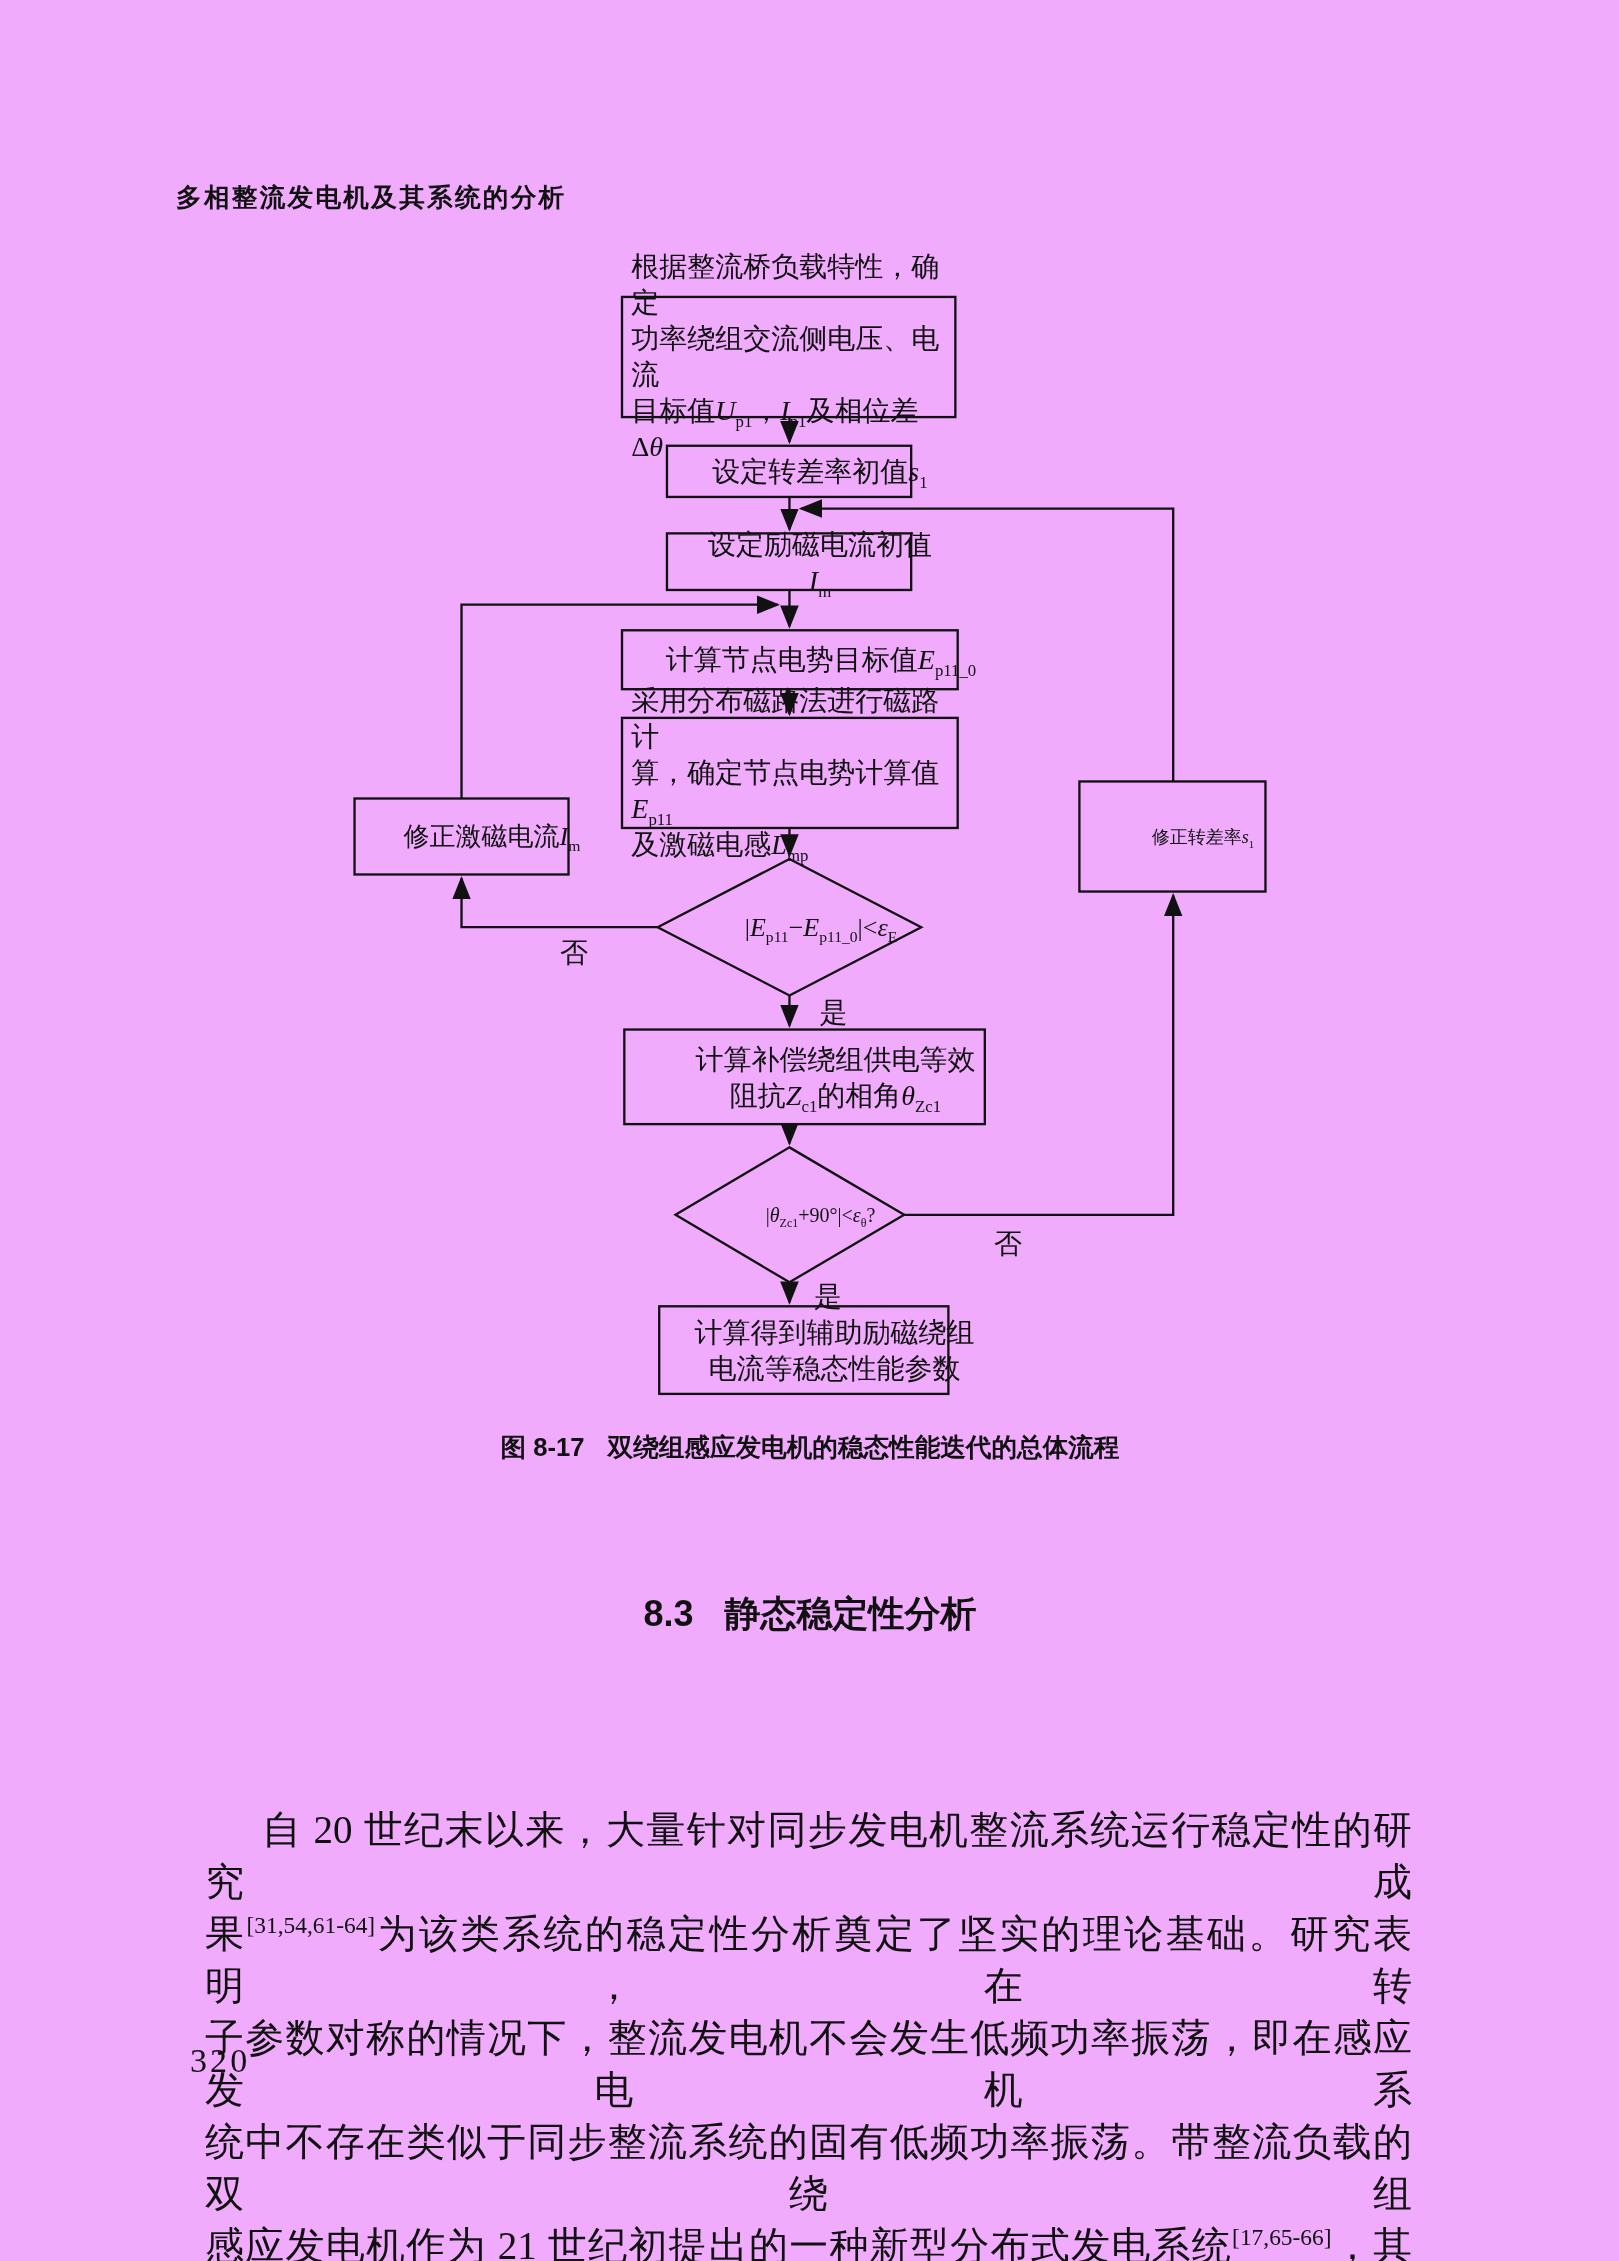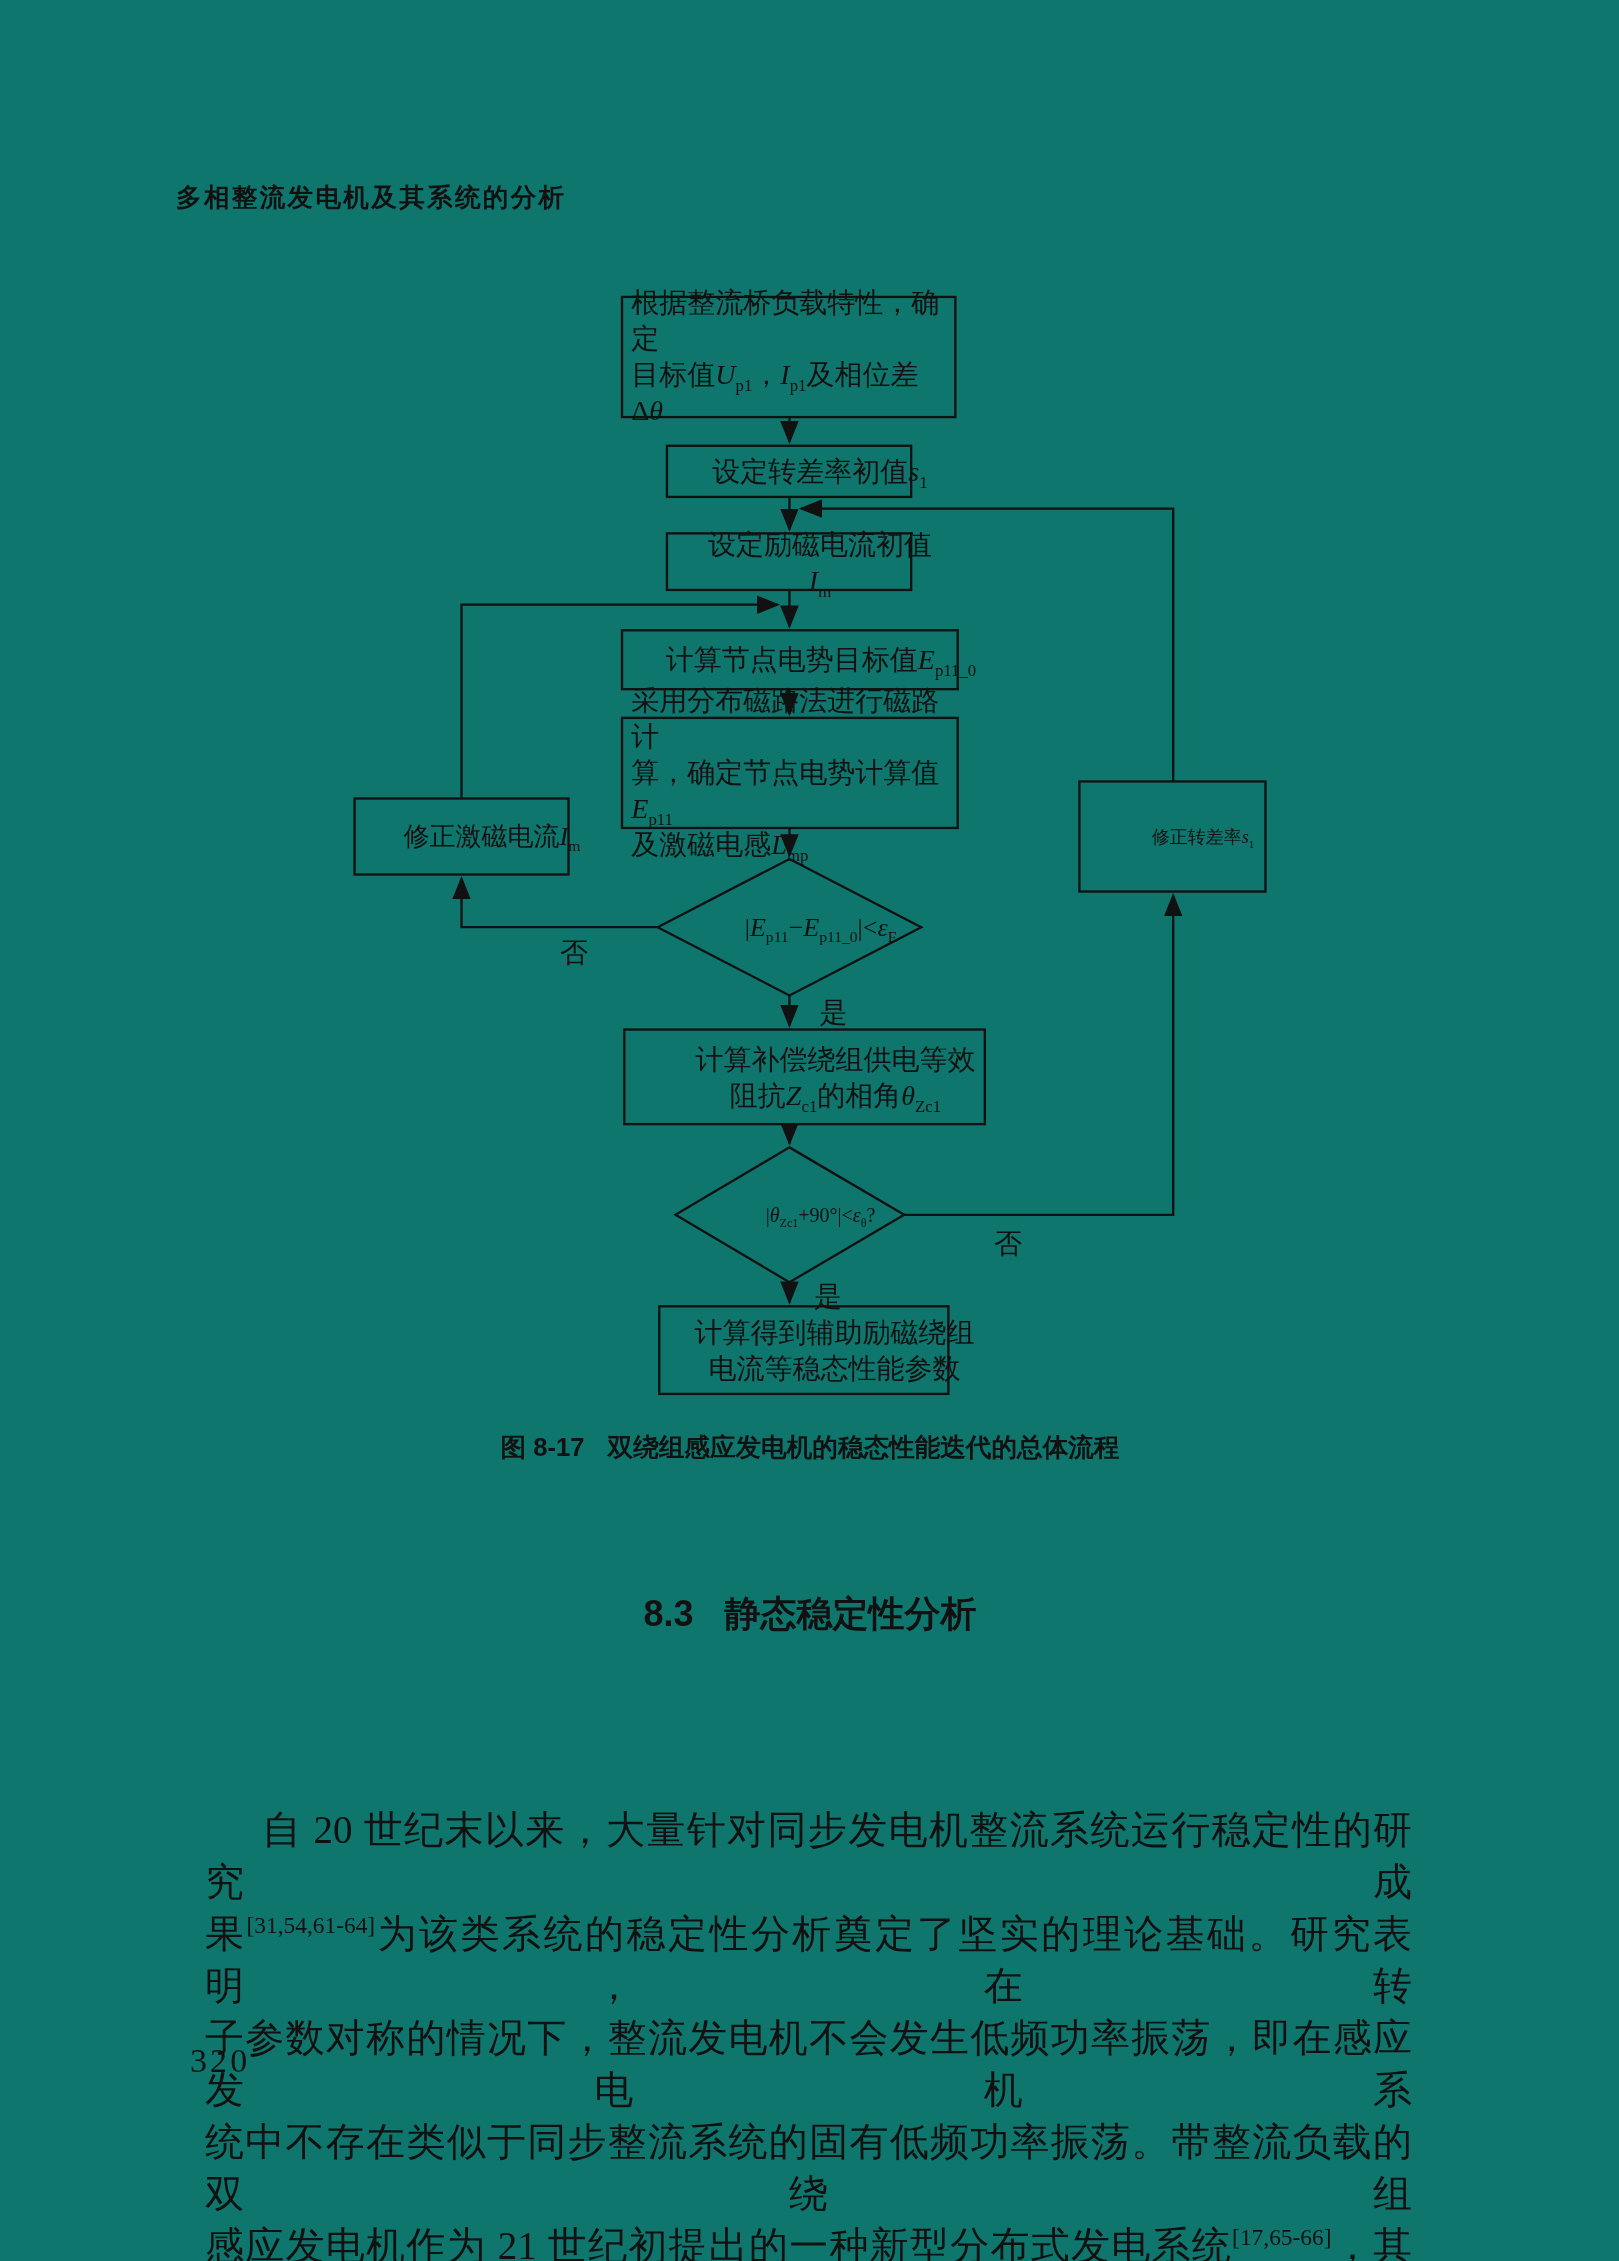--- a/index.html
+++ b/index.html
@@ -1,18 +1,18 @@
 <!DOCTYPE html>
 <html style="font-size:12.4px"><head>
 <meta charset="utf-8">
 <style>
   html,body { margin:0; padding:0; background:#e8e8e8; }
   .page {
     position:relative; width:1620px; height:2261px; margin:0 auto;
-    background:#0f766e; color:#111;
+    background:#f0abfc; color:#111;
     font-family:"Liberation Serif","DejaVu Serif",serif;
     overflow:hidden;
   }
   .abs { position:absolute; }
   .hei { font-family:"Liberation Sans","DejaVu Sans",sans-serif; font-weight:bold; }
 
   
   .running-header { left:176px; top:180px; font-size:25.6px; letter-spacing:2.3px; }
 
   
@@ -88,20 +88,21 @@
 
     <path d="M595,1030 L595,780 L1003,780" marker-end="url(#ah)"></path>
 
     <path d="M1166,1567 L1513,1567 L1513,1155" marker-end="url(#ah)"></path>
 
     <path d="M1513,1008 L1513,656 L1033,656" marker-end="url(#ah)"></path>
   </svg>
 
   <div class="abs node left-al" style="left:622px; top:297px; width:333px; height:120px;">
     <div>根据整流桥负载特性，确定</div>
+    <div>功率绕组交流侧电压、电流</div>
     <div>目标值<i>U</i><sub>p1</sub>，<i>I</i><sub>p1</sub>及相位差Δ<i>θ</i></div>
   </div>
 
   <div class="abs node" style="left:667px; top:446px; width:244px; height:51px;">
     <div>设定转差率初值<i>s</i><sub>1</sub></div>
   </div>
 
   <div class="abs node" style="left:667px; top:534px; width:244px; height:57px;">
     <div>设定励磁电流初值<i>I</i><sub>m</sub></div>
   </div>

